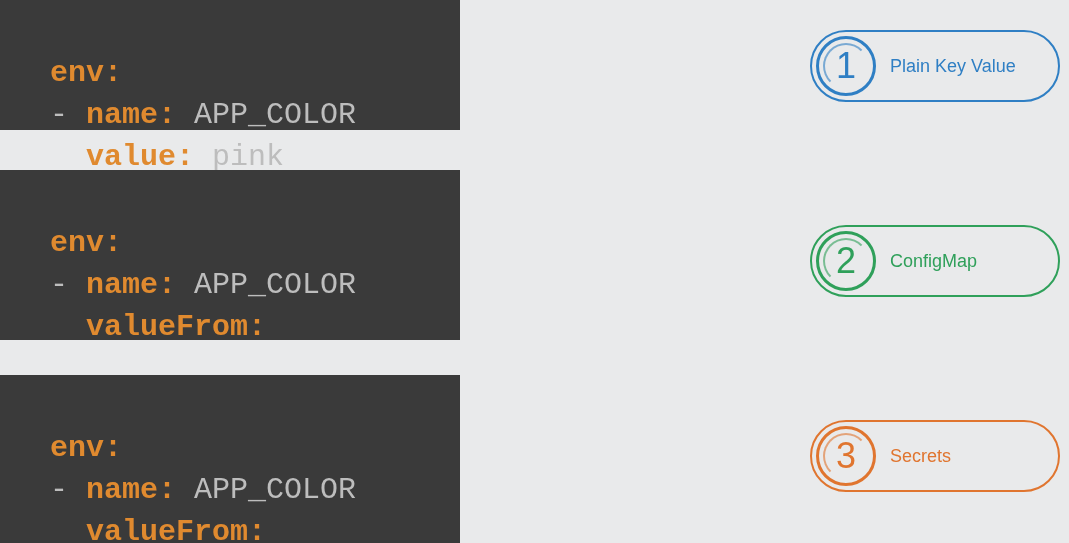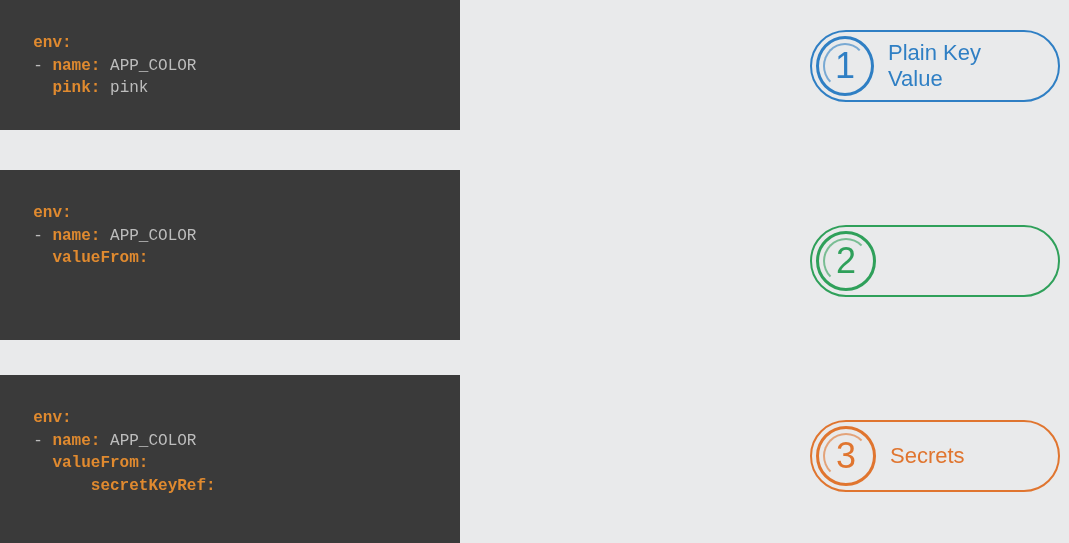--- a/index.html
+++ b/index.html
@@ -8,21 +8,21 @@
     height: 543px;
     background: #e9eaeb;
     font-family: "Segoe UI", Arial, sans-serif;
     position: relative;
   }
   .code-block {
     position: absolute;
     background: #3a3a3a;
     color: #ccc;
     font-family: "Consolas", "Courier New", monospace;
-    font-size: 16px;
+    font-size: 30px;
     line-height: 1.4;
     padding: 10px 6px 10px 14px;
     white-space: pre;
   }
   .kw  { color: #e08a2f; font-weight: bold; }
   .val { color: #bdbdbd; }
   .badge {
     position: absolute;
     display: flex;
     align-items: center;
@@ -50,31 +50,31 @@
     position: absolute;
     inset: 4px;
     border: 2px solid;
     border-color: inherit;
     border-radius: 50%;
     border-right-color: transparent;
     border-bottom-color: transparent;
     opacity: 0.6;
   }
   .badge .label {
-    font-size: 22px;
+    font-size: 18px;
   }
   .blue   { color: #2f7fc4; border-color: #2f7fc4; }
   .green  { color: #2fa05a; border-color: #2fa05a; }
   .orange { color: #e0752f; border-color: #e0752f; }
 </style>
 </head>
 <body>
 
 <div class="code-block" style="left:0; top:0; width:460px; height:130px;">
-  <span><span class="kw">env:</span><br><span class="val">&nbsp;&nbsp;-&nbsp;</span><span class="kw">name:</span><span class="val">&nbsp;APP_COLOR</span><br><span class="val">&nbsp;&nbsp;&nbsp;&nbsp;</span><span class="kw">pink:</span><span class="val">&nbsp;pink</span></span>
+  <span><span class="kw">env:</span><br><span class="val">&nbsp;&nbsp;-&nbsp;</span><span class="kw">name:</span><span class="val">&nbsp;APP_COLOR</span><br><span class="val">&nbsp;&nbsp;&nbsp;&nbsp;</span><span class="kw">value:</span><span class="val">&nbsp;pink</span></span>
 </div>
 
 <div class="code-block" style="left:0; top:170px; width:460px; height:170px;">
   <span><span class="kw">env:</span><br><span class="val">&nbsp;&nbsp;-&nbsp;</span><span class="kw">name:</span><span class="val">&nbsp;APP_COLOR</span><br><span class="val">&nbsp;&nbsp;&nbsp;&nbsp;</span><span class="kw">valueFrom:</span><br><span class="val">&nbsp;&nbsp;&nbsp;&nbsp;&nbsp;&nbsp;&nbsp;&nbsp;</span></span>
 </div>
 
 <div class="code-block" style="left:0; top:375px; width:460px; height:170px;">
   <span><span class="kw">env:</span><br><span class="val">&nbsp;&nbsp;-&nbsp;</span><span class="kw">name:</span><span class="val">&nbsp;APP_COLOR</span><br><span class="val">&nbsp;&nbsp;&nbsp;&nbsp;</span><span class="kw">valueFrom:</span><br><span class="val">&nbsp;&nbsp;&nbsp;&nbsp;&nbsp;&nbsp;&nbsp;&nbsp;</span><span class="kw">secretKeyRef:</span></span>
 </div>
 
@@ -82,20 +82,21 @@
   <div class="num-circle blue">
     <span>1</span>
   </div>
   <span class="label">Plain Key Value</span>
 </div>
 
 <div class="badge green" style="left:810px; top:225px; width:250px;">
   <div class="num-circle green">
     <span>2</span>
   </div>
+  <span class="label">ConfigMap</span>
 </div>
 
 <div class="badge orange" style="left:810px; top:420px; width:250px;">
   <div class="num-circle orange">
     <span>3</span>
   </div>
   <span class="label">Secrets</span>
 </div>
 
 </body></html>

